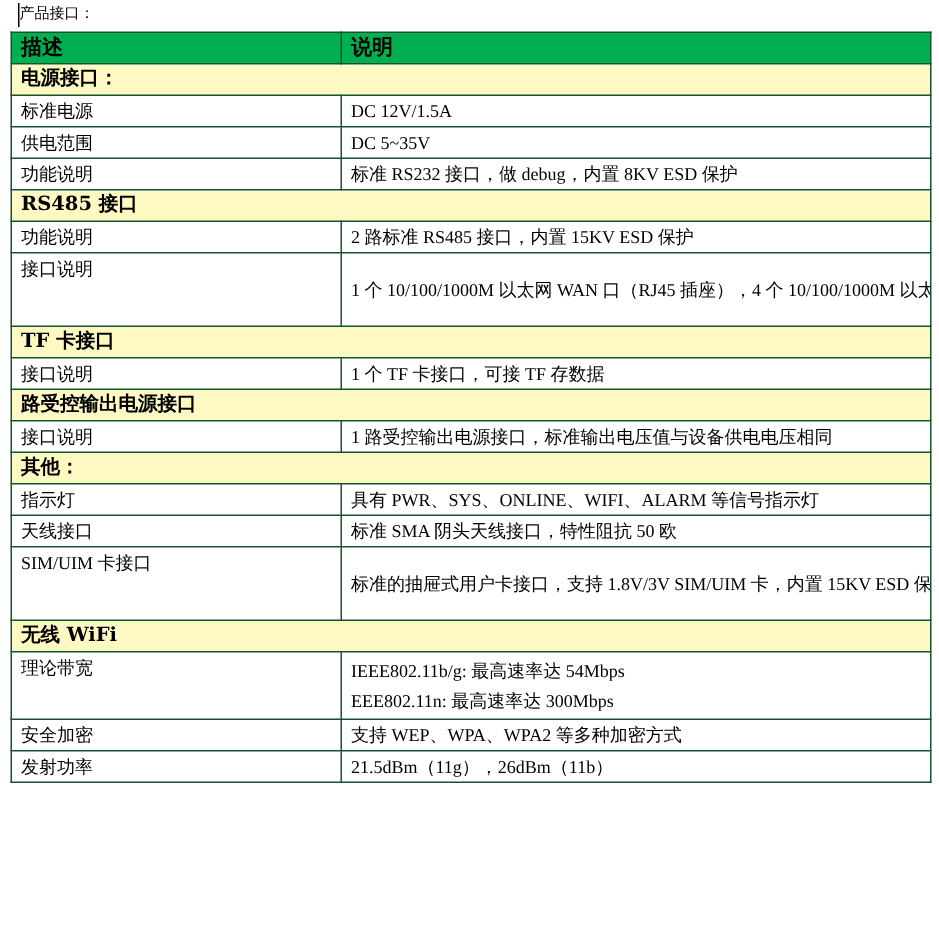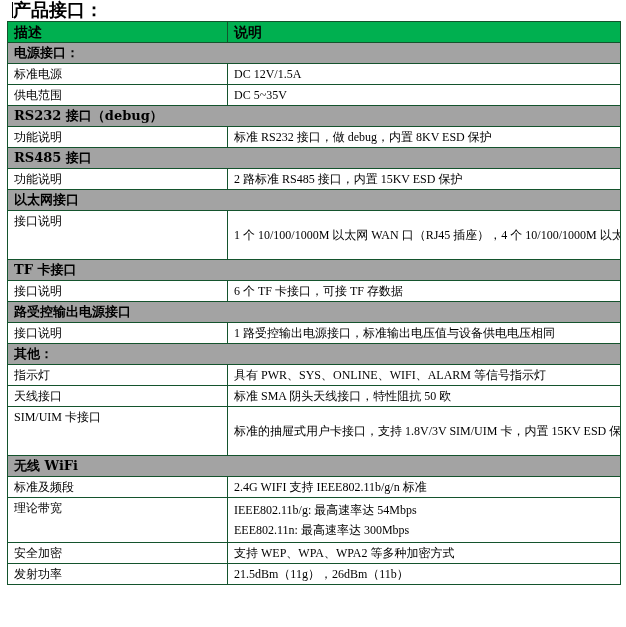--- a/index.html
+++ b/index.html
@@ -1,28 +1,28 @@
 <!DOCTYPE html>
 <html><head>
 <meta charset="utf-8">
 <style>
   html, body { margin: 0; padding: 0; background: #ffffff; }
   body { width: 626px; height: 627px; position: relative; overflow: hidden;
          font-family: "DejaVu Sans", "Liberation Sans", sans-serif; color: #000; }
   .doc-title { position: absolute; left: 13px; top: 0px; height: 32px; line-height: 20px;
-               font-size: 18px; font-weight: bold; letter-spacing: 0px; }
+               font-size: 10px; font-weight: normal; letter-spacing: 0px; }
   .caret { position: absolute; left: 12px; top: 2px; width: 1px; height: 16px; background: #000; }
   table.spec { position: absolute; left: 7px; top: 21px; width: 613px;
                border-collapse: collapse; table-layout: fixed; }
   table.spec td { border: 1px solid #14532d; padding: 0 6px; font-size: 12px; vertical-align: middle;
                   height: 20px; line-height: 20px; overflow: hidden; white-space: nowrap; }
   table.spec col.c1 { width: 220px; }
   table.spec col.c2 { width: 393px; }
   tr.hdr td { background: #00b050; font-size: 14px; font-weight: bold; height: 20px; }
-  tr.sec td { background: #a3a3a3; font-size: 13px; font-weight: bold; height: 20px;
+  tr.sec td { background: #fef9c3; font-size: 13px; font-weight: bold; height: 20px;
               font-family: "DejaVu Serif", "Liberation Serif", serif; }
   td.val { font-family: Liberation Serif, serif; font-size: 11px; }
   td.multi { white-space: normal; line-height: 22px; padding-top: 0; padding-bottom: 0; }
   td.wrap2 { white-space: normal; line-height: 24px; }
   .line { display: block; }
 </style>
 </head>
 <body>
 
 <div class="caret"></div>
@@ -44,50 +44,44 @@
     </tr>
     <tr>
       <td>标准电源</td>
       <td class="val">DC 12V/1.5A</td>
     </tr>
     <tr>
       <td>供电范围</td>
       <td class="val">DC 5~35V</td>
     </tr>
 
-    <tr class="sec">
-      <td colspan="2">RS232 接口（debug）</td>
-    </tr>
     <tr>
       <td>功能说明</td>
       <td class="val">标准 RS232 接口，做 debug，内置 8KV ESD 保护</td>
     </tr>
 
     <tr class="sec">
       <td colspan="2">RS485 接口</td>
     </tr>
     <tr>
       <td>功能说明</td>
       <td class="val">2 路标准 RS485 接口，内置 15KV ESD 保护</td>
     </tr>
 
-    <tr class="sec">
-      <td colspan="2">以太网接口</td>
-    </tr>
     <tr>
       <td style="vertical-align:top;">接口说明</td>
       <td class="val wrap2" style="height:48px;">1 个 10/100/1000M 以太网 WAN 口（RJ45 插座），4 个 10/100/1000M 以太网 LAN 口（RJ45 插座），自适应 MDI/MDIX，内置 1.5KV 电磁隔离保护</td>
     </tr>
 
     <tr class="sec">
       <td colspan="2">TF 卡接口</td>
     </tr>
     <tr>
       <td>接口说明</td>
-      <td class="val">6 个 TF 卡接口，可接 TF 存数据</td>
+      <td class="val">1 个 TF 卡接口，可接 TF 存数据</td>
     </tr>
 
     <tr class="sec">
       <td colspan="2">路受控输出电源接口</td>
     </tr>
     <tr>
       <td>接口说明</td>
       <td class="val">1 路受控输出电源接口，标准输出电压值与设备供电电压相同</td>
     </tr>
 
@@ -104,24 +98,20 @@
     </tr>
     <tr>
       <td class="val" style="vertical-align:top;">SIM/UIM 卡接口</td>
       <td class="val wrap2" style="height:48px;">标准的抽屉式用户卡接口，支持 1.8V/3V SIM/UIM 卡，内置 15KV ESD 保护</td>
     </tr>
 
     <tr class="sec">
       <td colspan="2">无线 WiFi</td>
     </tr>
     <tr>
-      <td>标准及频段</td>
-      <td class="val">2.4G WIFI 支持 IEEE802.11b/g/n 标准</td>
-    </tr>
-    <tr>
       <td style="vertical-align:top;margin-top:36px;">理论带宽</td>
       <td class="val multi" style="height:44px;">
         <span class="line">IEEE802.11b/g: 最高速率达 54Mbps</span>
         <span class="line">EEE802.11n: 最高速率达 300Mbps</span>
       </td>
     </tr>
     <tr>
       <td>安全加密</td>
       <td class="val">支持 WEP、WPA、WPA2 等多种加密方式</td>
     </tr>

